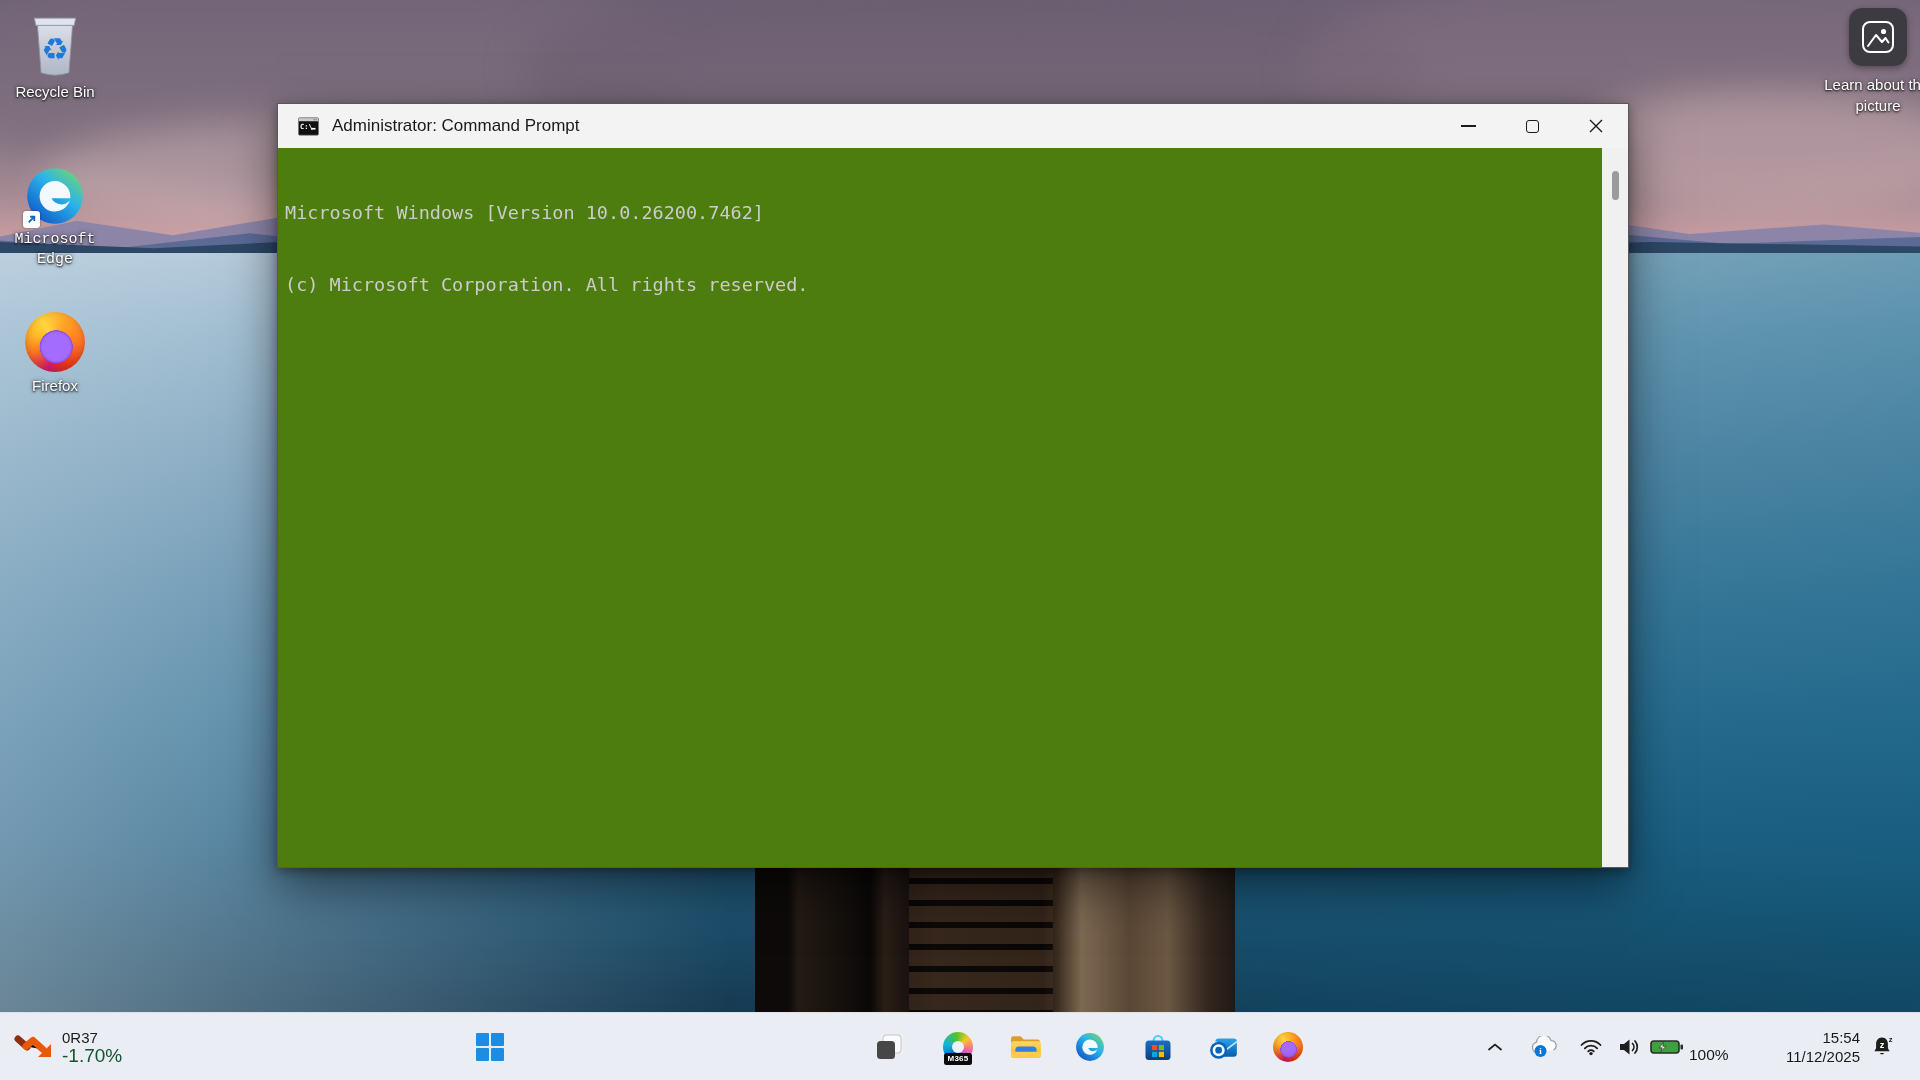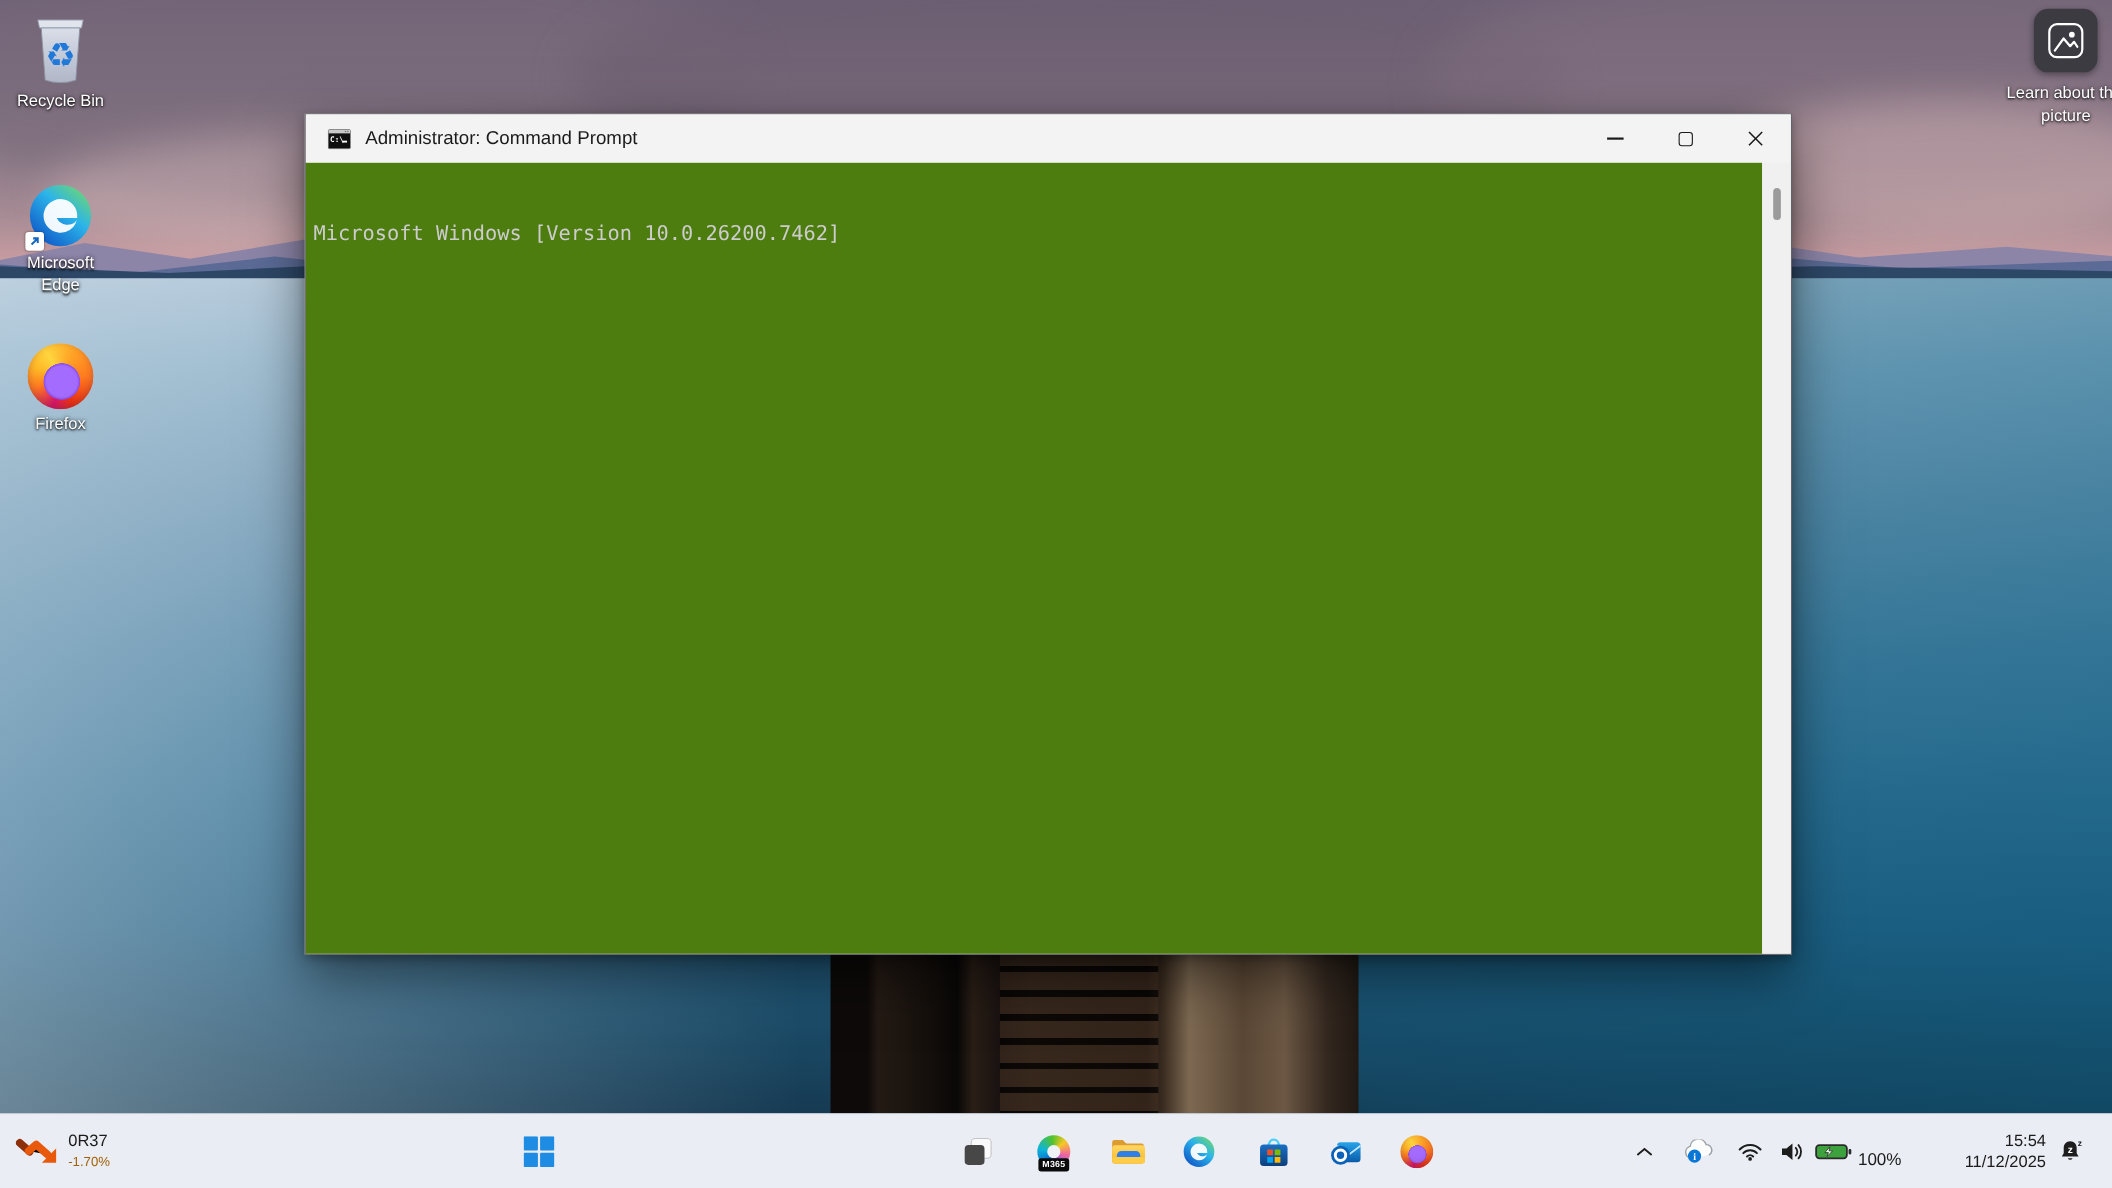--- a/index.html
+++ b/index.html
@@ -71,21 +71,21 @@
   .vscroll { flex:0 0 26px; background:#f0f0f0; position:relative; }
   .vthumb { position:absolute; left:10px; top:23px; width:7px; height:29px; background:#9b9b9b; border-radius:4px; }
 
   
   .taskbar { position:absolute; left:0; top:1012px; width:1920px; height:68px;
     background:rgba(241,244,249,.96); border-top:1px solid rgba(0,0,0,.05); }
   .tb-btn { position:absolute; top:0; height:68px; display:flex; align-items:center; justify-content:center; }
   .widgets { left:14px; width:150px; justify-content:flex-start; gap:8px; }
   .widgets .txt { text-align:left; }
   .widgets .tick { font-size:15px; color:#1b1b1b; line-height:18px; }
-  .widgets .chg { font-size:12px; color:#a16207; line-height:18px; }
+  .widgets .chg { font-size:19px; color:#14532d; line-height:18px; }
   .start { left:466px; width:48px; }
   .tv { left:867px; width:44px; } .cp { left:936px; width:44px; } .fe { left:1004px; width:44px; }
   .eg { left:1068px; width:44px; } .st { left:1136px; width:44px; } .ol { left:1202px; width:44px; }
   .ffb { left:1266px; width:44px; }
   .copilot-wrap { position:relative; width:30px; height:30px; }
   .copilot-ring { width:30px; height:30px; border-radius:50%;
     background:conic-gradient(from 210deg,#0b63ce,#0fb5d8 20%,#53c22b 40%,#f7c825 55%,#f2699b 70%,#9a57d8 85%,#0b63ce); }
   .copilot-ring::after { content:""; position:absolute; left:9px; top:9px; width:12px; height:12px;
     border-radius:50%; background:#eef2f7; }
   .m365 { position:absolute; left:1px; bottom:-3px; width:28px; height:12px; background:#0b0b0b; border-radius:2.5px;
@@ -127,21 +127,21 @@
             </linearGradient>
           </defs>
         <path d="M8 6 h40 l-1.5 7 h-37 Z" fill="#e9eef5" opacity="0.93" stroke="#9aa4b5" stroke-width="0.8"></path>
         <path d="M11 13 h34 l-3.5 46 q-13.5 4.5 -27 0 Z" fill="url(#bing)" opacity="0.92" stroke="#8d97a8" stroke-width="0.8"></path>
         <text x="28" y="47" font-size="30" text-anchor="middle" fill="#2079d8">♻</text>
       </svg>
     </div>
     <div class="lbl">Recycle Bin</div>
   </div>
 
-  <div class="dicon" style="left:7px; top:166px;">
+  <div class="dicon" style="left:7px; top:166px;font-family:Liberation Mono, monospace;">
     <div class="art">
       <div class="edge-orb">
         <svg width="60" height="60" viewBox="0 0 28 28">
           <defs>
               <linearGradient id="eg1" x1="1" y1="0" x2="0.15" y2="1">
             <stop offset="0" stop-color="#7ede57"></stop>
                 <stop offset="0.45" stop-color="#2bb4ea"></stop>
                 <stop offset="1" stop-color="#0d50c4"></stop>
               </linearGradient>
             </defs>
@@ -197,20 +197,21 @@
         <div class="cap-btn">
           <svg width="16" height="16" viewBox="0 0 16 16">
             <path d="M2 2 L14 14 M14 2 L2 14" stroke="#1a1a1a" stroke-width="1.4"></path>
           </svg>
         </div>
       </div>
     </div>
     <div class="winbody">
       <div class="console">
         <div class="cline">Microsoft Windows [Version 10.0.26200.7462]</div>
+        <div class="cline">(c) Microsoft Corporation. All rights reserved.</div>
         <div class="cline"></div>
       </div>
       <div class="vscroll">
         <div class="vthumb"></div>
       </div>
     </div>
   </div>
 
   <div class="taskbar">
 

